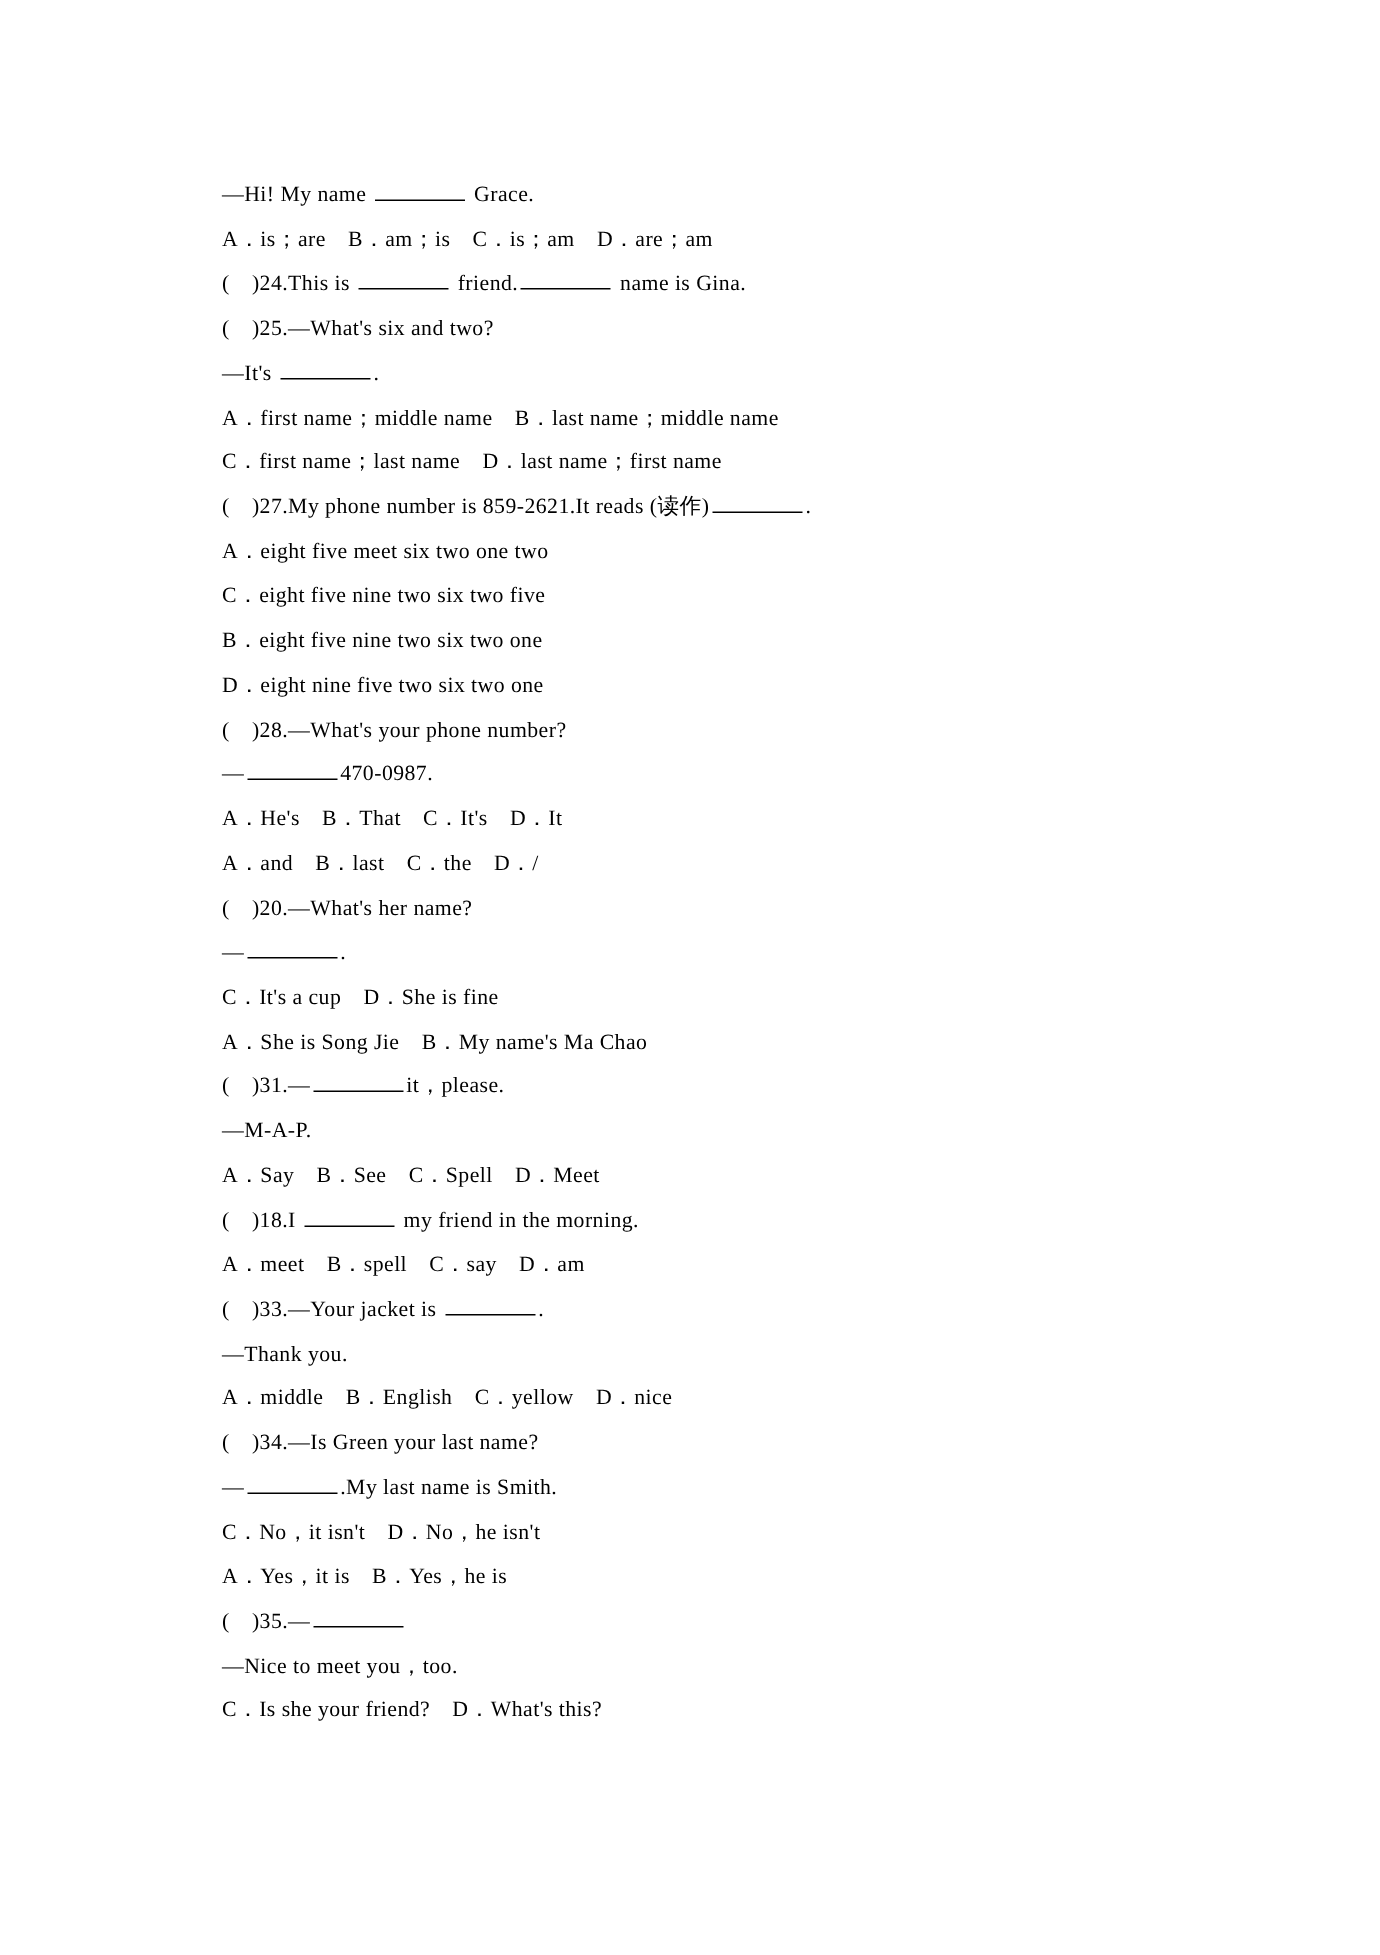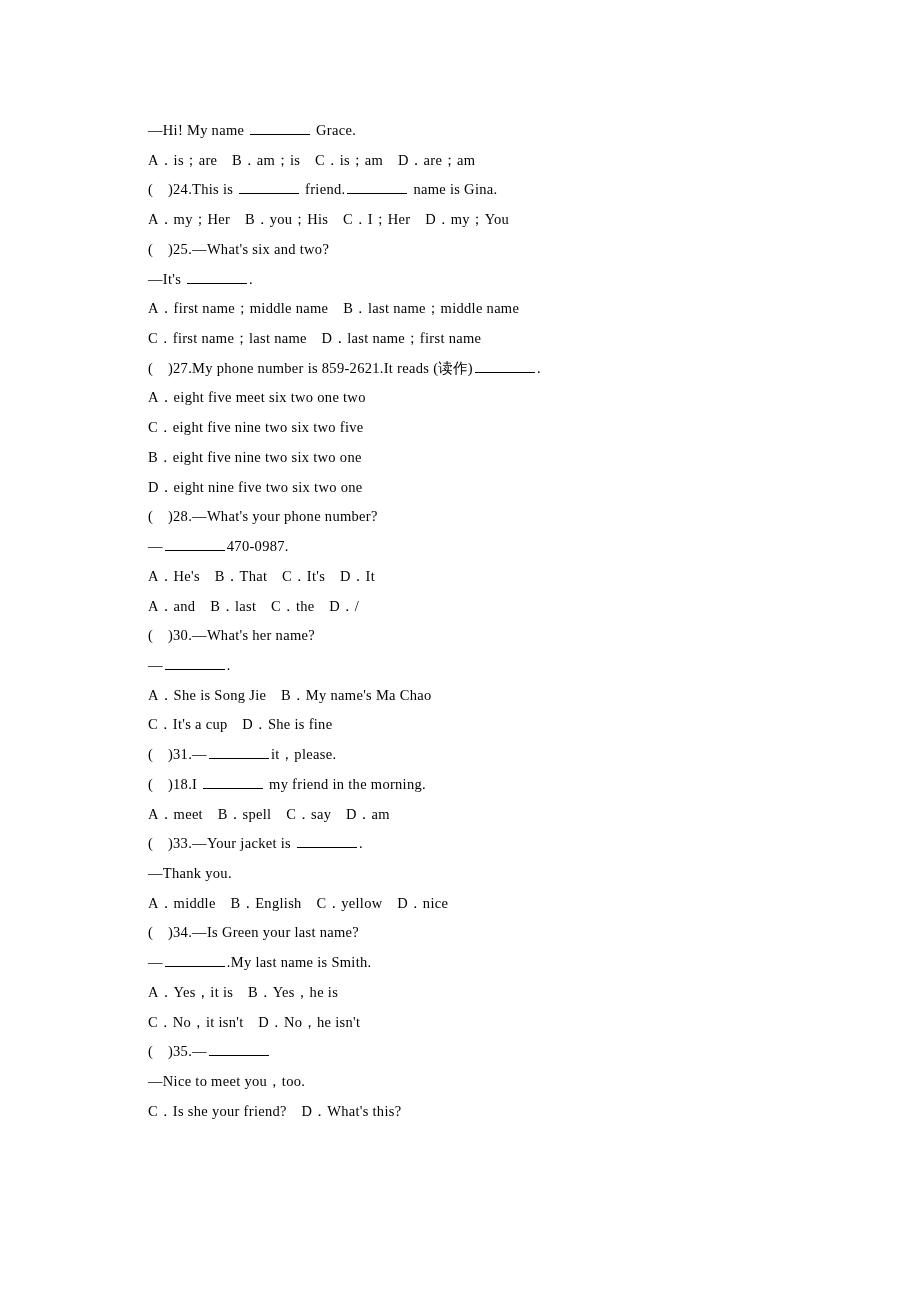--- a/index.html
+++ b/index.html
@@ -42,21 +42,20 @@
     <div class="line">
       <span>—Hi! My name </span><span class="blank w60"></span><span> Grace.</span>
     </div>
 
     <div class="line">A．is；are　B．am；is　C．is；am　D．are；am</div>
 
     <div class="line">
       <span>(　)24.This is </span><span class="blank w60"></span><span> friend.</span><span class="blank w60"></span><span> name is Gina.</span>
     </div>
 
-    <div class="line">A．my；Her　B．you；His　C．I；Her　D．my；You</div>
 
     <div class="line">(　)25.—What's six and two?</div>
 
     <div class="line">
       <span>—It's </span><span class="blank w60"></span><span>.</span>
     </div>
 
 
 
     <div class="line">A．first name；middle name　B．last name；middle name</div>
@@ -75,55 +74,57 @@
 
     <div class="line">
       <span>—</span><span class="blank w60"></span><span>470-0987.</span>
     </div>
 
     <div class="line">A．He's　B．That　C．It's　D．It</div>
 
 
     <div class="line">A．and　B．last　C．the　D．/</div>
 
-    <div class="line">(　)30.—What's her name?</div>
+    <div class="line">(　)20.—What's her name?</div>
 
     <div class="line">
       <span>—</span><span class="blank w60"></span><span>.</span>
     </div>
 
+    <div class="line">C．It's a cup　D．She is fine</div>
     <div class="line">A．She is Song Jie　B．My name's Ma Chao</div>
-    <div class="line">C．It's a cup　D．She is fine</div>
 
     <div class="line">
       <span>(　)31.—</span><span class="blank w60"></span><span>it，please.</span>
     </div>
 
+    <div class="line">—M-A-P.</div>
+    <div class="line">A．Say　B．See　C．Spell　D．Meet</div>
 
     <div class="line">
       <span>(　)18.I </span><span class="blank w60"></span><span> my friend in the morning.</span>
     </div>
 
     <div class="line">A．meet　B．spell　C．say　D．am</div>
 
     <div class="line">
       <span>(　)33.—Your jacket is </span><span class="blank w60"></span><span>.</span>
     </div>
 
     <div class="line">—Thank you.</div>
     <div class="line">A．middle　B．English　C．yellow　D．nice</div>
 
     <div class="line">(　)34.—Is Green your last name?</div>
 
     <div class="line">
       <span>—</span><span class="blank w60"></span><span>.My last name is Smith.</span>
     </div>
 
+    <div class="line">C．No，it isn't　D．No，he isn't</div>
     <div class="line">A．Yes，it is　B．Yes，he is</div>
-    <div class="line">C．No，it isn't　D．No，he isn't</div>
 
     <div class="line">
       <span>(　)35.—</span><span class="blank w60"></span>
     </div>
 
     <div class="line">—Nice to meet you，too.</div>
     <div class="line">C．Is she your friend?　D．What's this?</div>
 
   </div>
 

